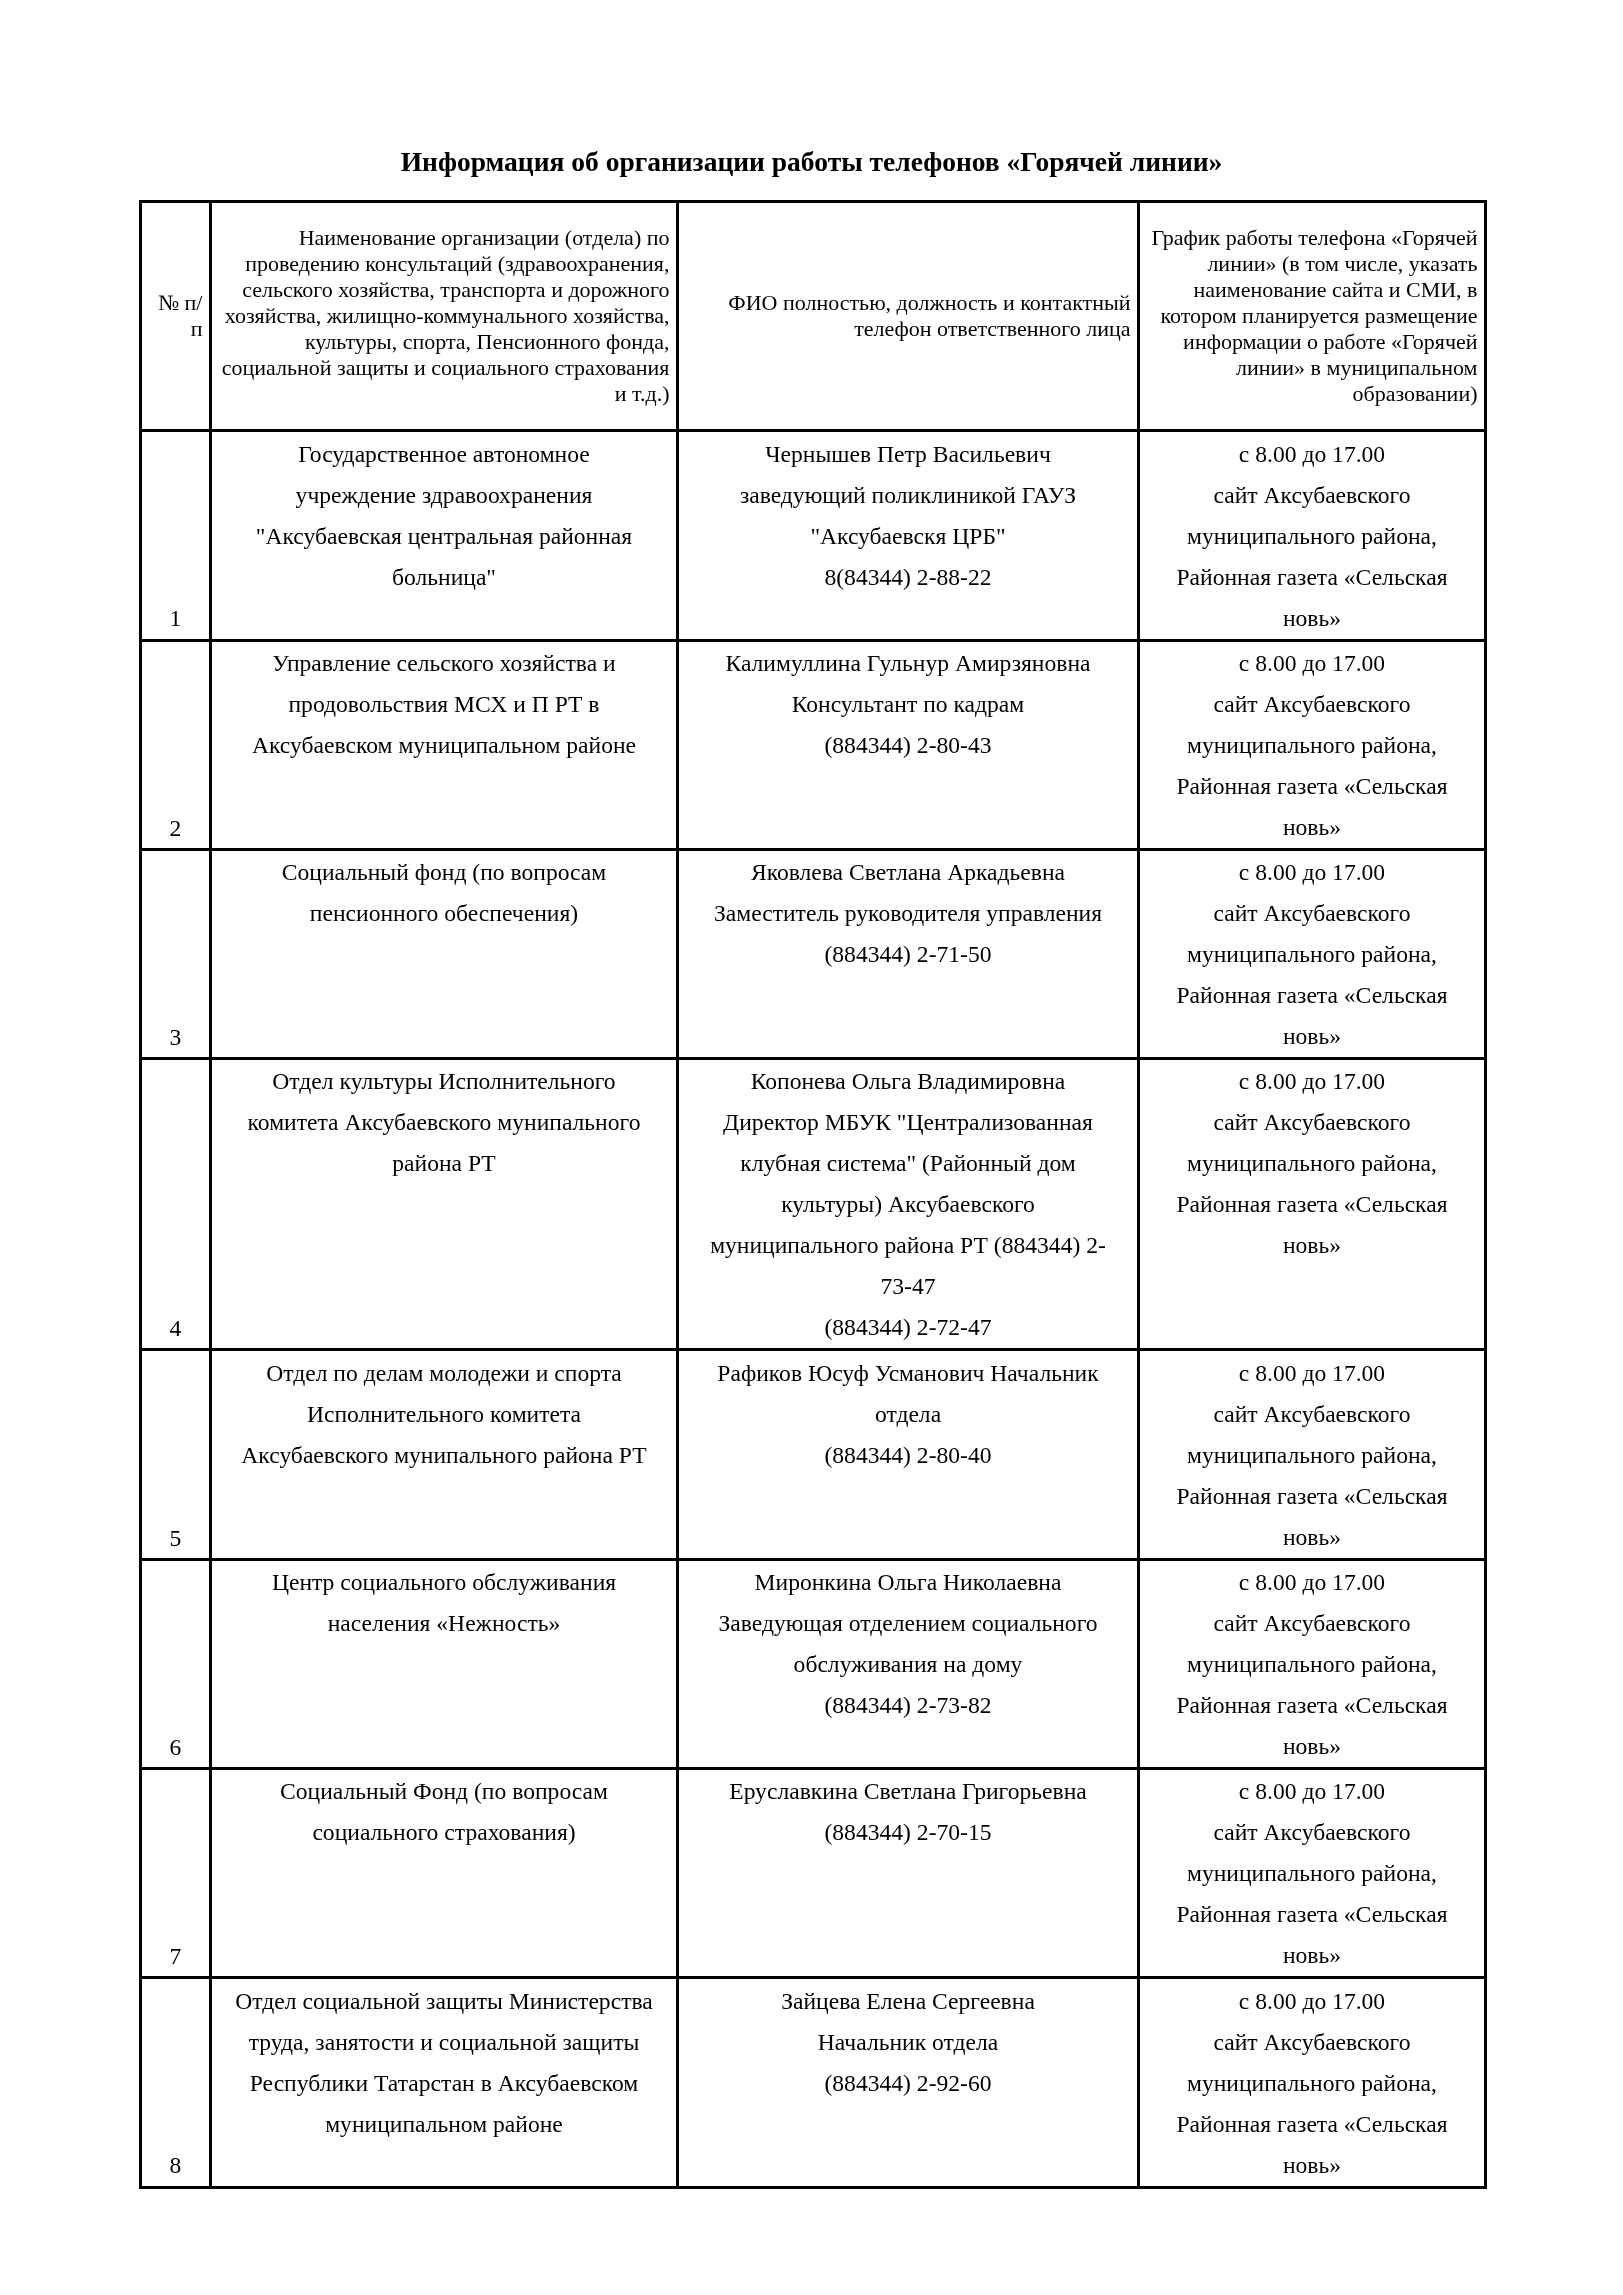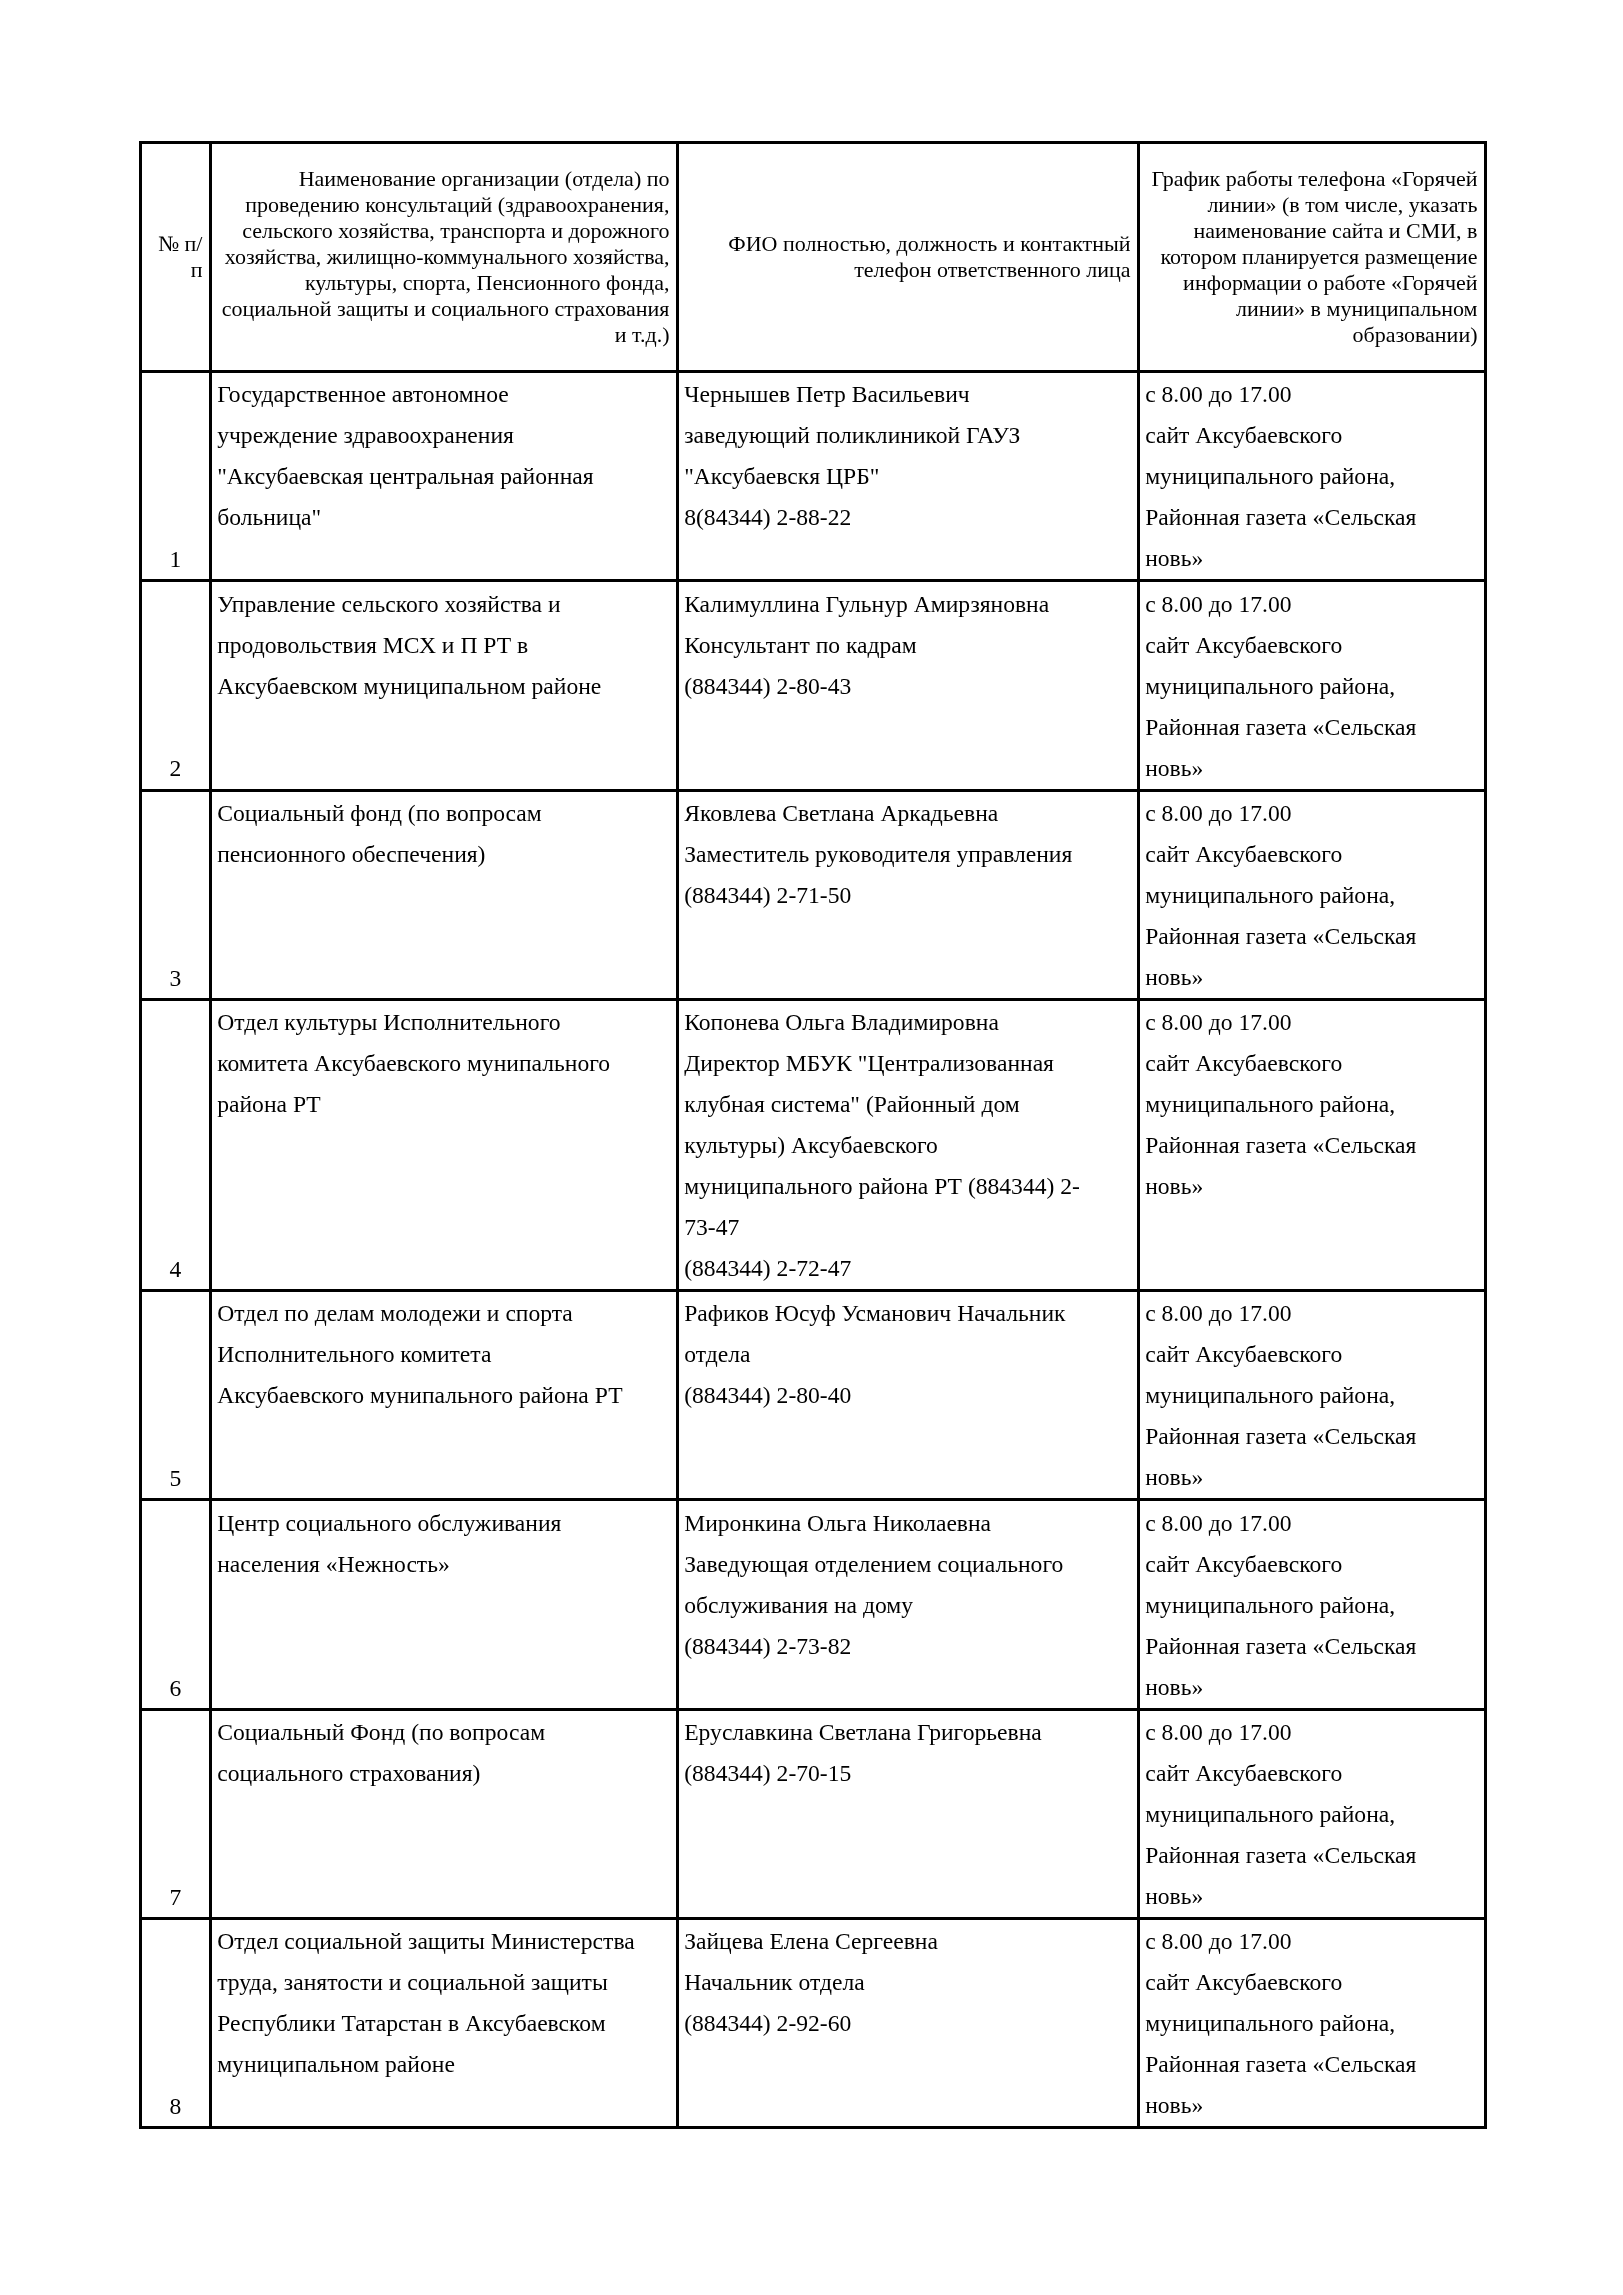--- a/index.html
+++ b/index.html
@@ -39,21 +39,21 @@
     font-size: 22px;
     line-height: 26px;
     text-align: right;
     vertical-align: middle;
     white-space: pre-line;
     padding: 2.6px 6.5px;
   }
   td.body-cell {
     font-size: 23.6px;
     line-height: 41px;
-    text-align: left;
+    text-align: center;
     vertical-align: top;
     white-space: pre-line;
     padding: 1.3px 5.2px 0 5.2px;
   }
   td.num-cell {
     font-size: 23.6px;
     line-height: 29px;
     text-align: center;
     vertical-align: bottom;
     padding: 0 2.6px 5.2px 2.6px;
@@ -67,20 +67,21 @@
   tbody tr:nth-child(6) { height: 208px; }
   tbody tr:nth-child(7) { height: 167px; }
   tbody tr:nth-child(8) { height: 198px; }
 </style>
 </head>
 <body>
 
 <div class="page">
 
   <div class="title">
+    <div>Информация об организации работы телефонов «Горячей линии»</div>
   </div>
 
   <table class="hotline">
     <colgroup>
       <col style="width:70px">
       <col style="width:467px">
       <col style="width:461px">
       <col style="width:347px">
     </colgroup>
     <thead>

